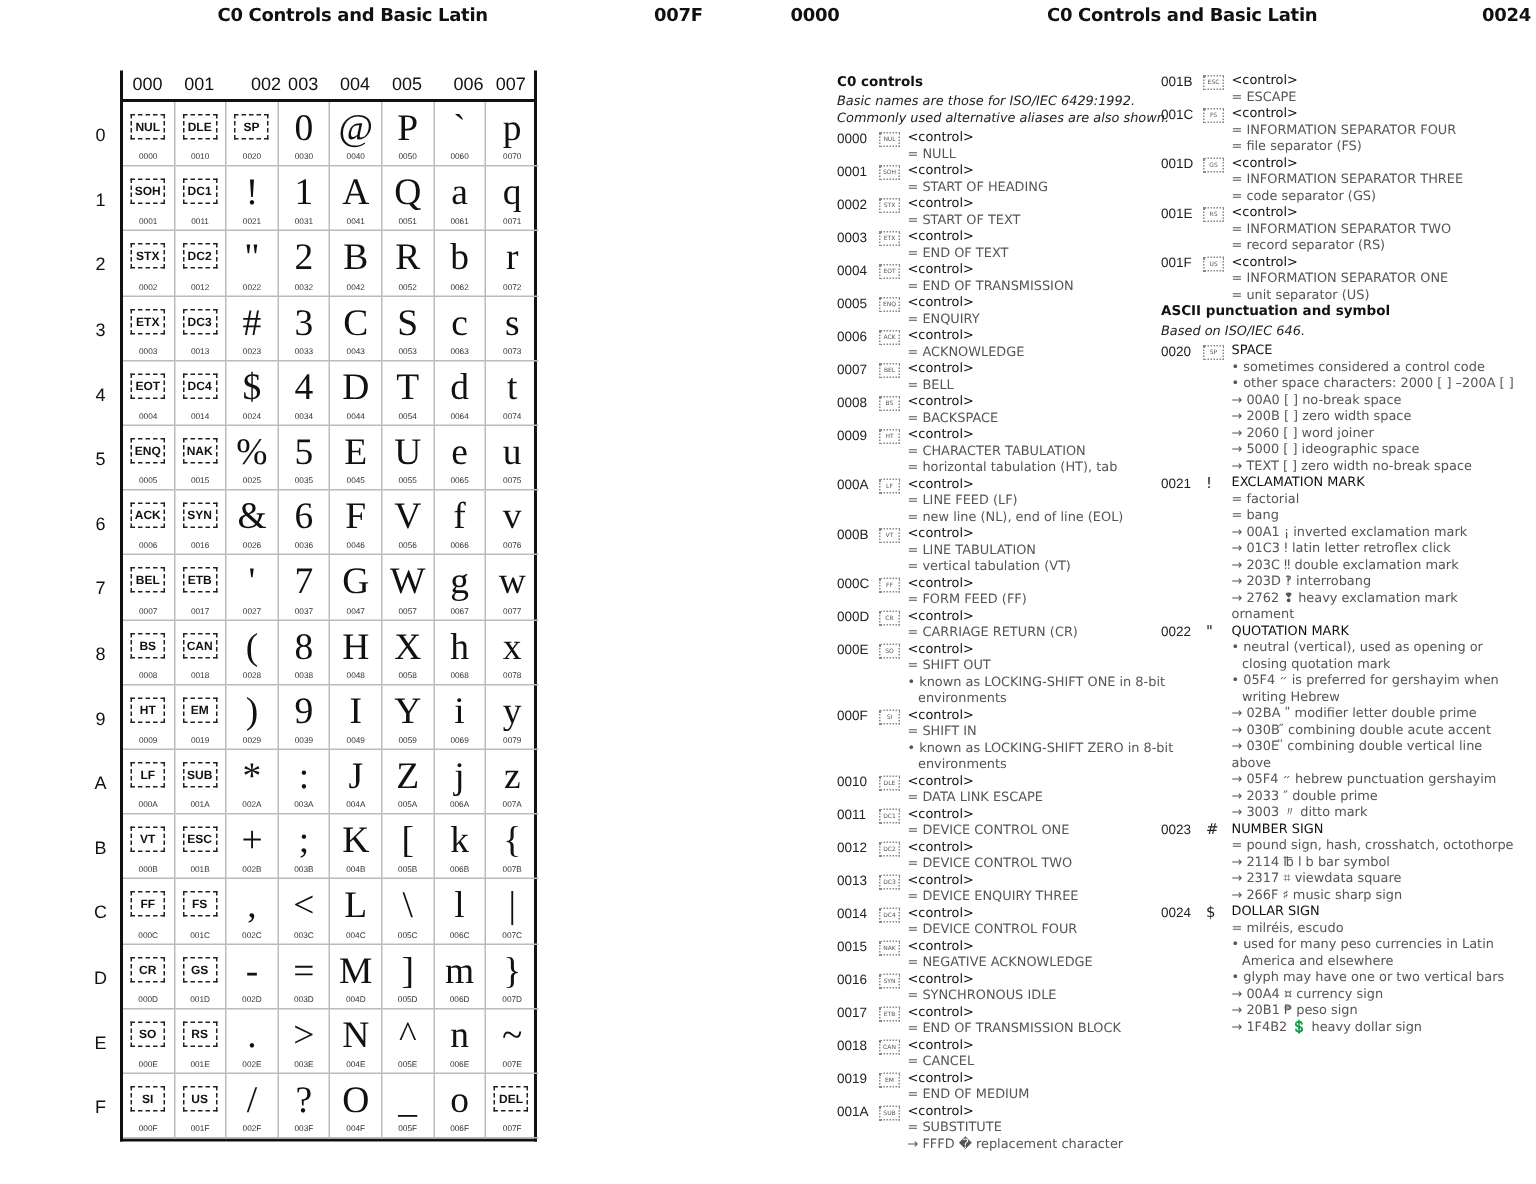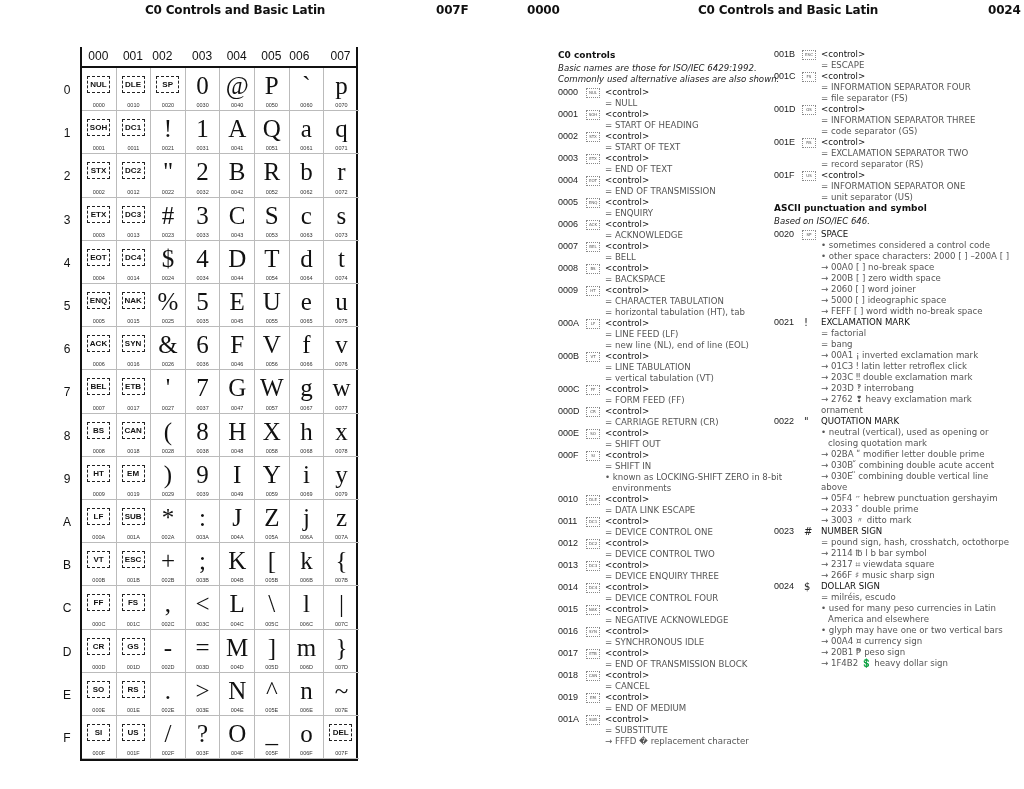--- a/index.html
+++ b/index.html
@@ -40,25 +40,25 @@
 <div class="hdr" style="left:698px;">C0 Controls and Basic Latin</div>
 <div class="hdr" style="left:988px;">0024</div>
 
 <div class="grid" id="grid">
   <div class="vline-main"></div>
   <div class="vline-right"></div>
   <div class="hline-head"></div>
   <div class="hline-bot"></div>
 <div class="colhead" style="left: 1px;">000</div>
     <div class="colhead" style="left: 35.6px;">001</div>
-    <div class="colhead" style="left: 65px;">002</div>
+    <div class="colhead" style="left: 80px;">002</div>
     <div class="colhead" style="left: 104.8px;">003</div>
     <div class="colhead" style="left: 139.4px;">004</div>
     <div class="colhead" style="left: 174px;">005</div>
-    <div class="colhead" style="left: 202px;">006</div>
+    <div class="colhead" style="left: 215px;">006</div>
     <div class="colhead" style="left: 243.2px;">007</div>
     <div class="rowhead" style="top: 36px;">0</div>
     <div class="rowhead" style="top: 79.2px;">1</div>
     <div class="rowhead" style="top: 122.4px;">2</div>
     <div class="rowhead" style="top: 165.6px;">3</div>
     <div class="rowhead" style="top: 208.8px;">4</div>
     <div class="rowhead" style="top: 252px;">5</div>
     <div class="rowhead" style="top: 295.2px;">6</div>
     <div class="rowhead" style="top: 338.4px;">7</div>
     <div class="rowhead" style="top: 381.6px;">8</div>
@@ -671,20 +671,21 @@
       <span class="ecode">000D</span>
       <span class="eglyph">CR</span>
       <div class="ename">&lt;control&gt;</div>
       <div class="line">= CARRIAGE RETURN (CR)</div>
     </div>
     <div class="entry">
       <span class="ecode">000E</span>
       <span class="eglyph">SO</span>
       <div class="ename">&lt;control&gt;</div>
       <div class="line">= SHIFT OUT</div>
+      <div class="bullet">• known as LOCKING-SHIFT ONE in 8-bit environments</div>
     </div>
     <div class="entry">
       <span class="ecode">000F</span>
       <span class="eglyph">SI</span>
       <div class="ename">&lt;control&gt;</div>
       <div class="line">= SHIFT IN</div>
       <div class="bullet">• known as LOCKING-SHIFT ZERO in 8-bit environments</div>
     </div>
     <div class="entry">
       <span class="ecode">0010</span>
@@ -772,21 +773,21 @@
       <span class="ecode">001D</span>
       <span class="eglyph">GS</span>
       <div class="ename">&lt;control&gt;</div>
       <div class="line">= INFORMATION SEPARATOR THREE</div>
       <div class="line">= code separator (GS)</div>
     </div>
     <div class="entry">
       <span class="ecode">001E</span>
       <span class="eglyph">RS</span>
       <div class="ename">&lt;control&gt;</div>
-      <div class="line">= EXCLAMATION SEPARATOR TWO</div>
+      <div class="line">= INFORMATION SEPARATOR TWO</div>
       <div class="line">= record separator (RS)</div>
     </div>
     <div class="entry">
       <span class="ecode">001F</span>
       <span class="eglyph">US</span>
       <div class="ename">&lt;control&gt;</div>
       <div class="line">= INFORMATION SEPARATOR ONE</div>
       <div class="line">= unit separator (US)</div>
     </div>
     <div class="sect">ASCII punctuation and symbol</div>
@@ -794,39 +795,40 @@
     <div class="entry">
       <span class="ecode">0020</span>
       <span class="eglyph">SP</span>
       <div class="ename">SPACE</div>
       <div class="bullet">• sometimes considered a control code</div>
       <div class="bullet">• other space characters: 2000 [ ] –200A [ ]</div>
       <div class="xref">→ 00A0 [ ] no-break space</div>
       <div class="xref">→ 200B [ ] zero width space</div>
       <div class="xref">→ 2060 [ ] word joiner</div>
       <div class="xref">→ 5000 [ ] ideographic space</div>
-      <div class="xref">→ FEFF [ ] word width no-break space</div>
+      <div class="xref">→ TEXT [ ] zero width no-break space</div>
     </div>
     <div class="entry">
       <span class="ecode">0021</span>
       <span class="echar">!</span>
       <div class="ename">EXCLAMATION MARK</div>
       <div class="line">= factorial</div>
       <div class="line">= bang</div>
       <div class="xref">→ 00A1 ¡ inverted exclamation mark</div>
       <div class="xref">→ 01C3 ǃ latin letter retroflex click</div>
       <div class="xref">→ 203C ‼ double exclamation mark</div>
       <div class="xref">→ 203D ‽ interrobang</div>
       <div class="xref">→ 2762 ❢ heavy exclamation mark ornament</div>
     </div>
     <div class="entry">
       <span class="ecode">0022</span>
       <span class="echar">"</span>
       <div class="ename">QUOTATION MARK</div>
       <div class="bullet">• neutral (vertical), used as opening or closing quotation mark</div>
+      <div class="bullet">• 05F4 ״ is preferred for gershayim when writing Hebrew</div>
       <div class="xref">→ 02BA ʺ modifier letter double prime</div>
       <div class="xref">→ 030B ̋ combining double acute accent</div>
       <div class="xref">→ 030E ̎ combining double vertical line above</div>
       <div class="xref">→ 05F4 ״ hebrew punctuation gershayim</div>
       <div class="xref">→ 2033 ″ double prime</div>
       <div class="xref">→ 3003 〃 ditto mark</div>
     </div>
     <div class="entry">
       <span class="ecode">0023</span>
       <span class="echar">#</span>

